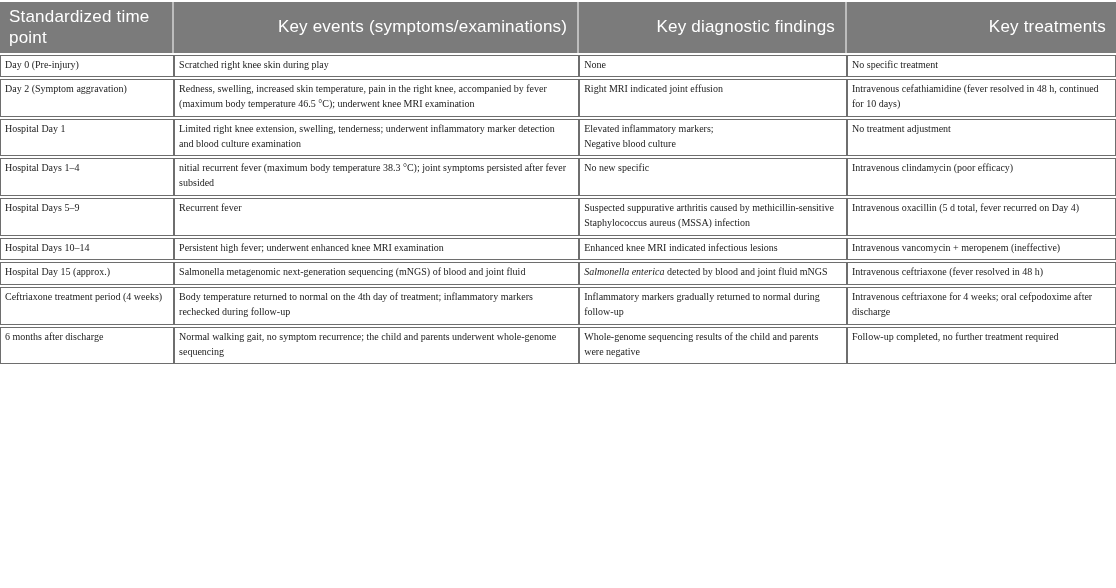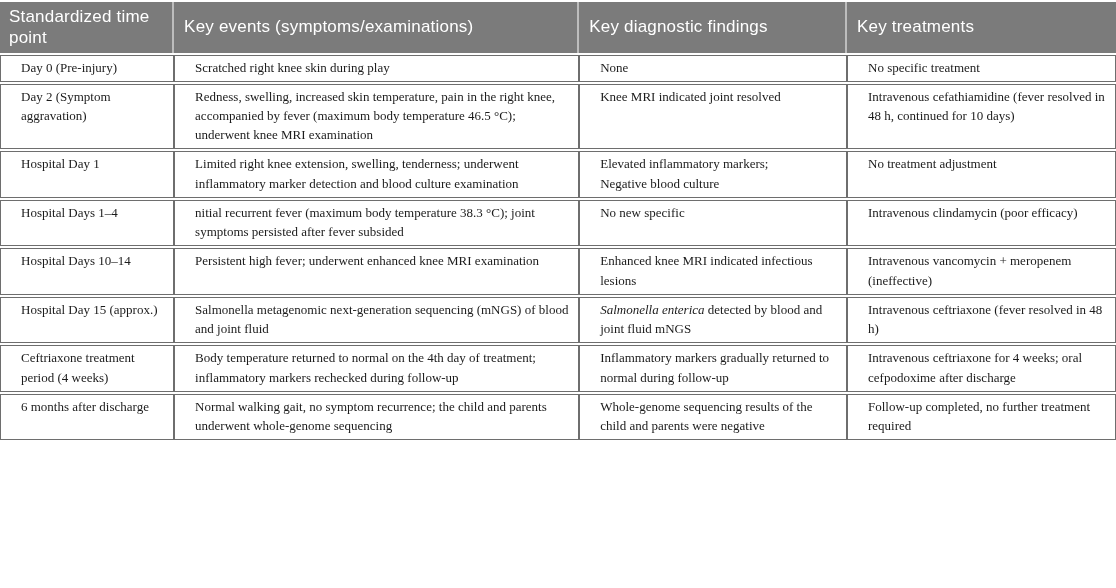--- a/index.html
+++ b/index.html
@@ -27,33 +27,33 @@
 
   th {
     background: var(--header-bg, #7b7b7b);
     color: var(--header-text, #ffffff);
     font-family: "Liberation Sans", sans-serif;
     font-weight: 400;
     font-size: 17px;
     letter-spacing: 0.2px;
     height: 50px;
     vertical-align: middle;
-    text-align: left;
+    text-align: right;
     padding: 4px 10px;
     border-right: 2px solid var(--header-sep, #b9b9b9);
     box-sizing: border-box;
   }
   th:last-child { border-right: none; }
   th.first { text-align: left; padding-left: 9px; line-height: 1.25; }
 
   td {
     border: 1px solid var(--cell-border, #6e6e6e);
-    padding: 2px 8px 4px 20px;
+    padding: 2px 8px 4px 4px;
     vertical-align: top;
-    font-size: 13px;
+    font-size: 10px;
     line-height: 1.48;
     white-space: pre-line;
     box-sizing: border-box;
   }
   em { font-style: italic; }
 </style>
 </head>
 <body style="background: rgb(255, 255, 255);">
 
 <div class="table-wrap">
@@ -75,35 +75,41 @@
     <tbody>
         <tr>
           <td>Day 0 (Pre-injury)</td>
           <td>Scratched right knee skin during play</td>
           <td>None</td>
           <td>No specific treatment</td>
         </tr>
         <tr>
           <td>Day 2 (Symptom aggravation)</td>
           <td>Redness, swelling, increased skin temperature, pain in the right knee, accompanied by fever (maximum body temperature 46.5 °C); underwent knee MRI examination</td>
-          <td>Knee MRI indicated joint resolved</td>
+          <td>Right MRI indicated joint effusion</td>
           <td>Intravenous cefathiamidine (fever resolved in 48 h, continued for 10 days)</td>
         </tr>
         <tr>
           <td>Hospital Day 1</td>
           <td>Limited right knee extension, swelling, tenderness; underwent inflammatory marker detection and blood culture examination</td>
           <td>Elevated inflammatory markers;
 Negative blood culture</td>
           <td>No treatment adjustment</td>
         </tr>
         <tr>
           <td>Hospital Days 1–4</td>
           <td>nitial recurrent fever (maximum body temperature 38.3 °C); joint symptoms persisted after fever subsided</td>
           <td>No new specific</td>
           <td>Intravenous clindamycin (poor efficacy)</td>
+        </tr>
+        <tr>
+          <td>Hospital Days 5–9</td>
+          <td>Recurrent fever</td>
+          <td>Suspected suppurative arthritis caused by methicillin-sensitive Staphylococcus aureus (MSSA) infection</td>
+          <td>Intravenous oxacillin (5 d total, fever recurred on Day 4)</td>
         </tr>
         <tr>
           <td>Hospital Days 10–14</td>
           <td>Persistent high fever; underwent enhanced knee MRI examination</td>
           <td>Enhanced knee MRI indicated infectious lesions</td>
           <td>Intravenous vancomycin + meropenem (ineffective)</td>
         </tr>
         <tr>
           <td>Hospital Day 15 (approx.)</td>
           <td>Salmonella metagenomic next-generation sequencing (mNGS) of blood and joint fluid</td>

